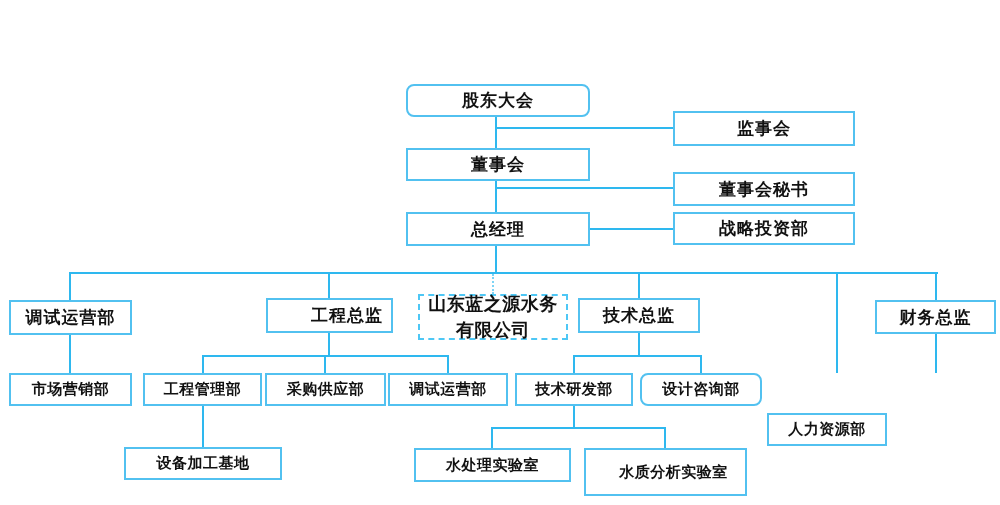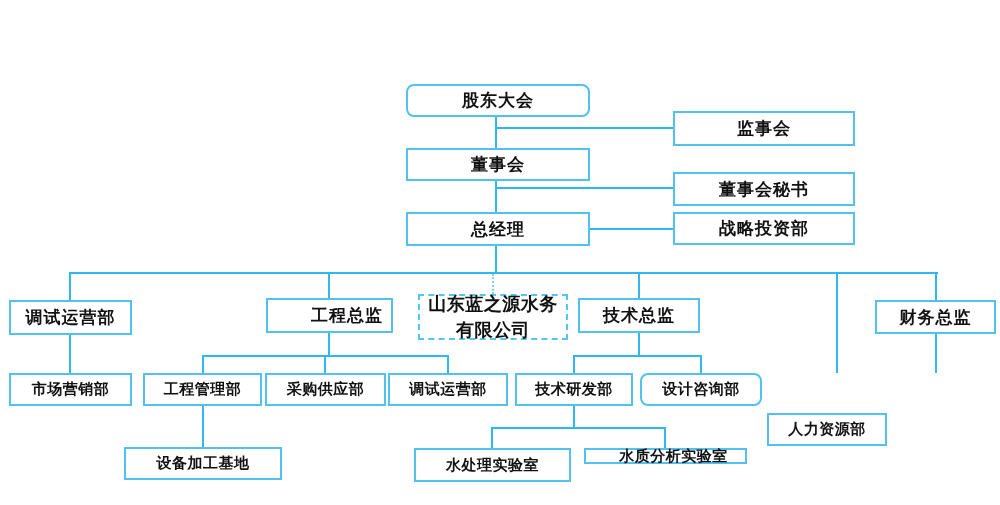--- a/index.html
+++ b/index.html
@@ -138,15 +138,15 @@
 
   <div class="node small" style="left:640px; top:373px; width:122px; height:33px;border-radius:8px;">设计咨询部</div>
 
   <div class="node small" style="left:767px; top:373px; width:120px; height:33px;margin-top:40px;">人力资源部</div>
 
 
   <div class="node small" style="left:124px; top:447px; width:158px; height:33px;font-family:Liberation Mono, monospace;">设备加工基地</div>
 
   <div class="node small" style="left:414px; top:448px; width:157px; height:34px;">水处理实验室</div>
 
-  <div class="node small" style="left:584px; top:448px; width:163px; height:16px;padding-left:16px;">水质分析实验室</div>
+  <div class="node small" style="left:584px; top:448px; width:163px; height:48px;padding-left:16px;">水质分析实验室</div>
 
 </div>
 
 </body></html>

